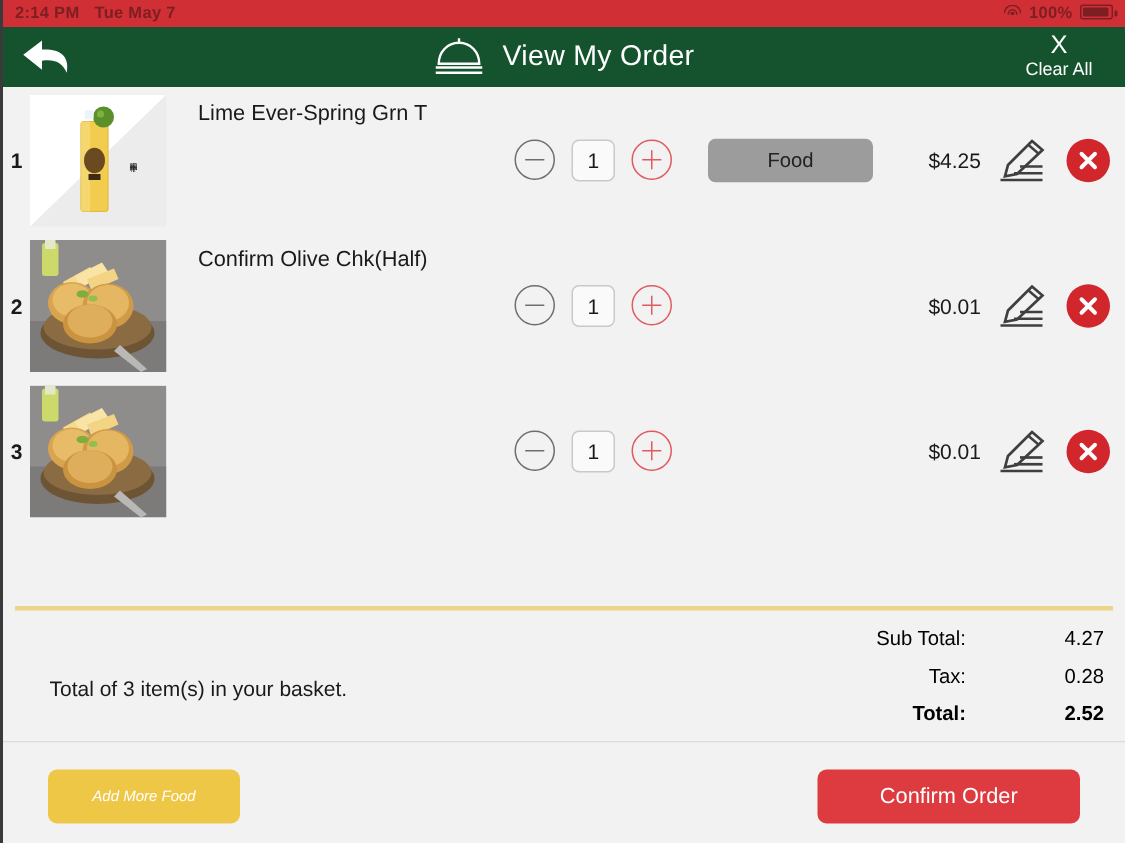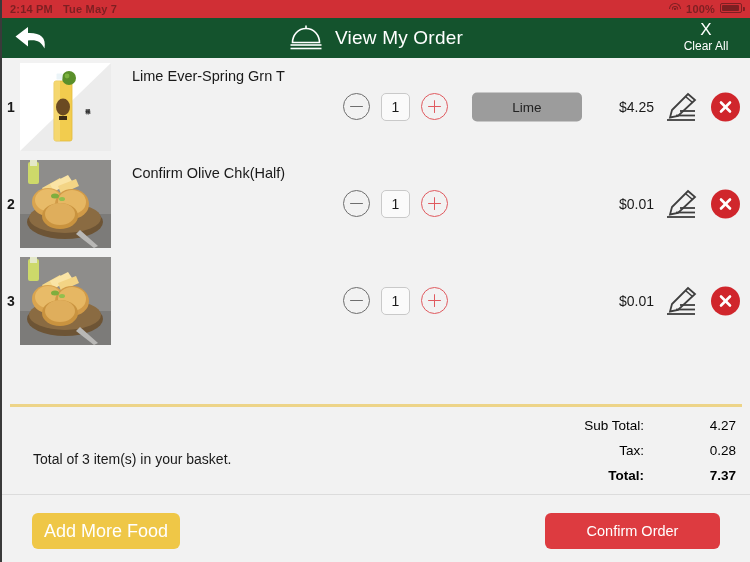--- a/index.html
+++ b/index.html
@@ -180,24 +180,24 @@
     height: 1px; background: #dcdcdc;
   }
 
   
   .footer {
     position: absolute; left: 0; right: 0; top: 495px; bottom: 0;
     background: #f2f2f2;
   }
   .btn-add {
     position: absolute; left: 30px; top: 18px;
-    width: 148px; height: 36px;
+    width: 128px; height: 36px;
     background: #efc747; border-radius: 6px;
     display: flex; align-items: center; justify-content: center;
-    color: #fff; font-size: 18px; cursor: pointer;
+    color: #fff; font-size: 10px; cursor: pointer; font-style: italic;
   }
   .btn-confirm {
     position: absolute; right: 30px; top: 18px;
     width: 175px; height: 36px;
     background: #dd3b40; border-radius: 6px;
     display: flex; align-items: center; justify-content: center;
     color: #fff; font-size: 14.5px; cursor: pointer;
   }
 </style>
 </head>
@@ -262,21 +262,21 @@
           <rect x="39" y="53" width="8" height="4" fill="#3b2a14"></rect>
           <text x="68" y="42" font-size="5" fill="#2a2a2a" writing-mode="tb" font-family="DejaVu Sans">喝杯四十年</text>
         </svg>
       </div>
       <div class="row-name">Lime Ever-Spring Grn T</div>
       <div class="qty-group">
         <div class="circ-btn circ-minus"></div>
         <div class="qty-box">1</div>
         <div class="circ-btn circ-plus"></div>
       </div>
-      <div class="edit-btn">Lime</div>
+      <div class="edit-btn">Food</div>
       <div class="price">$4.25</div>
       <div class="pencil-btn">
         <svg width="34" height="30" viewBox="0 0 34 30">
           <path d="M24 2 L31 8 L14 24 L6 25.5 L8 18 Z" fill="none" stroke="#3f3f3f" stroke-width="1.8"></path>
           <line x1="21.5" y1="4.5" x2="28.5" y2="10.5" stroke="#3f3f3f" stroke-width="1.6"></line>
           <line x1="16" y1="19" x2="31" y2="19" stroke="#3f3f3f" stroke-width="1.8"></line>
           <line x1="12" y1="23.5" x2="31" y2="23.5" stroke="#3f3f3f" stroke-width="1.8"></line>
           <line x1="3" y1="28" x2="31" y2="28" stroke="#3f3f3f" stroke-width="1.8"></line>
         </svg>
       </div>
@@ -395,21 +395,21 @@
             <tr>
           <td class="tot-label">Sub Total:</td>
           <td class="tot-val">4.27</td>
         </tr>
         <tr>
           <td class="tot-label">Tax:</td>
           <td class="tot-val">0.28</td>
         </tr>
         <tr class="tot-row-total">
           <td class="tot-label">Total:</td>
-          <td class="tot-val">7.37</td>
+          <td class="tot-val">2.52</td>
         </tr>
       </tbody>
         </table>
     </div>
   </div>
 
   <div class="divider-grey"></div>
 
   <div class="footer">
     <div class="btn-add">Add More Food</div>

